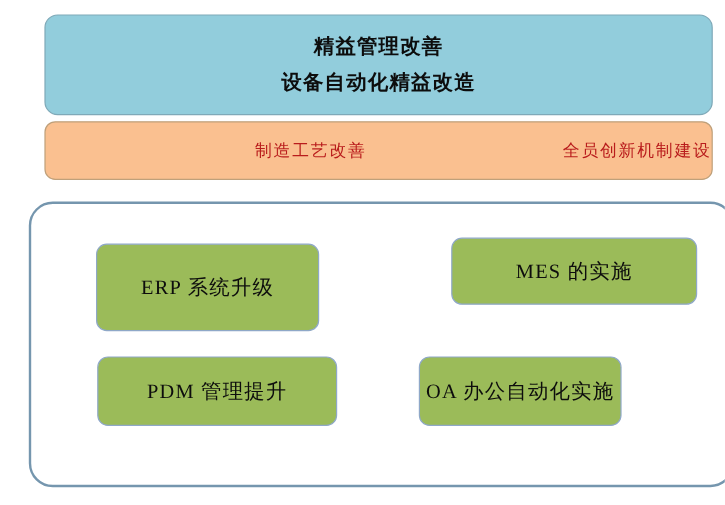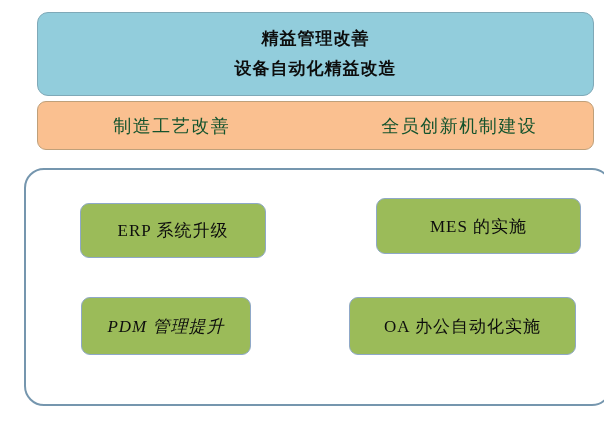--- a/index.html
+++ b/index.html
@@ -59,23 +59,23 @@
     box-sizing: border-box;
     background: #FAC090;
     border: 1px solid #BFA07A;
     border-radius: 9px;
     display: flex;
     flex-direction: row;
     align-items: center;
   }
   .banner-orange .cell {
     flex: 1 1 50%;
-    text-align: center;
-    font-size: 18px;
-    color: #14532d;
+    text-align: right;
+    font-size: 14px;
+    color: #b91c1c;
     letter-spacing: 1.5px;
     white-space: nowrap;
   }
   .banner-orange .cell.left  { padding-right: 14px; }
   .banner-orange .cell.right { padding-left: 6px; }
 
   
   .container-box {
     position: absolute;
     left: 8px;
@@ -96,24 +96,24 @@
     border: 1px solid #8FA8C8;
     border-radius: 9px;
     display: flex;
     align-items: center;
     justify-content: center;
     font-size: 17px;
     color: #0d0d0d;
     letter-spacing: 1px;
     white-space: nowrap;
   }
-  .gb-erp { left: 64px;  top: 203px; width: 186px; height: 55px; }
+  .gb-erp { left: 64px;  top: 203px; width: 186px; height: 73px; }
   .gb-mes { left: 360px; top: 198px; width: 205px; height: 56px; }
-  .gb-pdm { left: 65px;  top: 297px; width: 170px; height: 58px; font-style: italic; }
-  .gb-oa  { left: 333px; top: 297px; width: 227px; height: 58px; }
+  .gb-pdm { left: 65px;  top: 297px; width: 200px; height: 58px; }
+  .gb-oa  { left: 333px; top: 297px; width: 169px; height: 58px; }
 </style>
 </head>
 <body>
 
 <div class="canvas">
 
   <div class="banner-blue">
     <div class="line">精益管理改善</div>
     <div class="line">设备自动化精益改造</div>
   </div>

